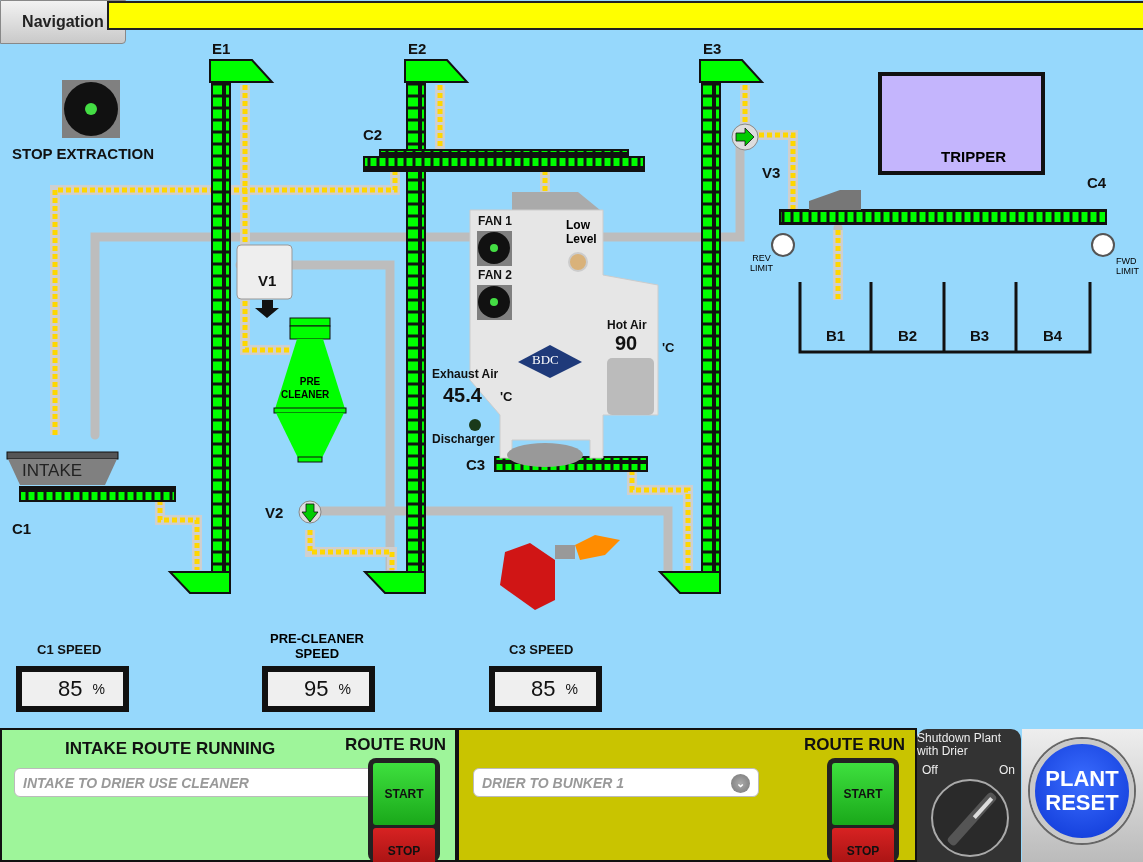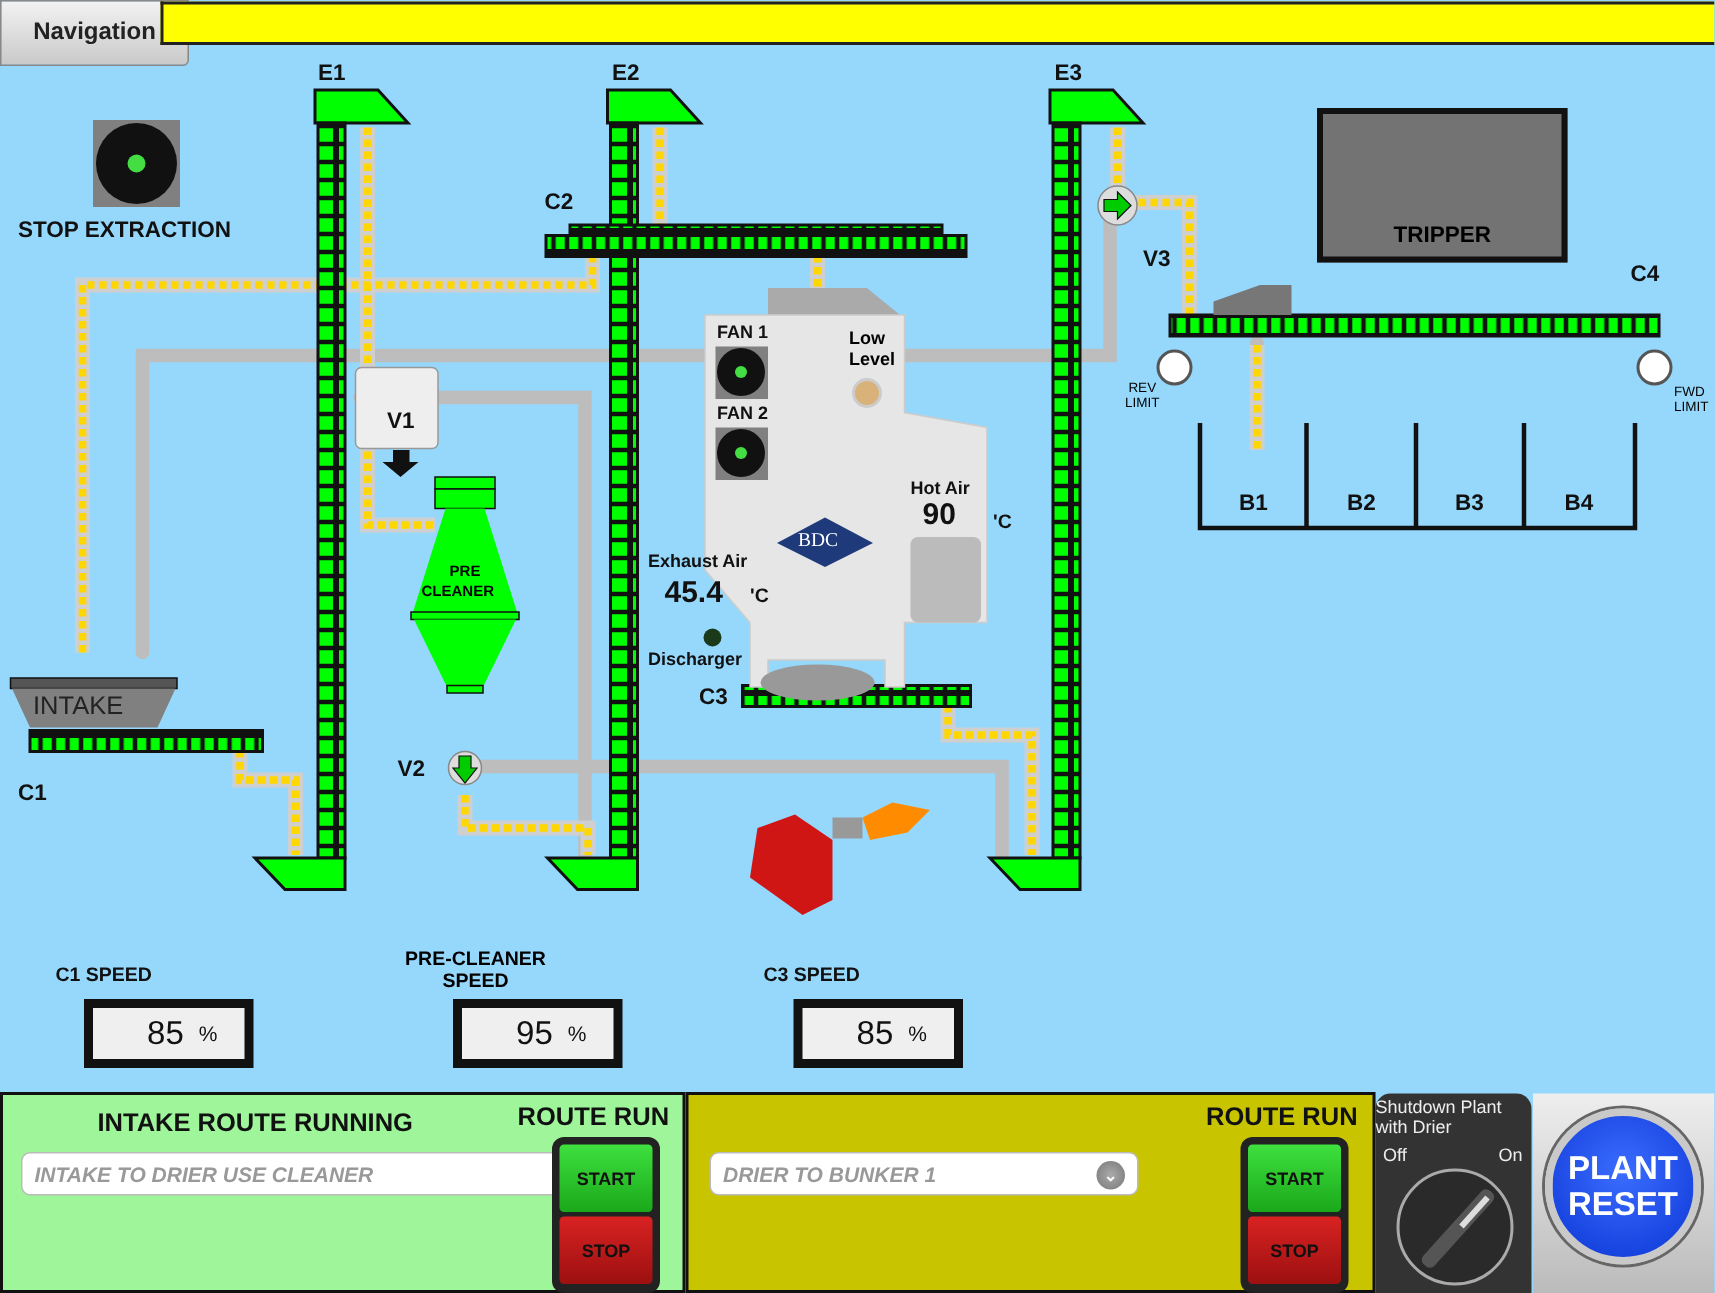--- a/index.html
+++ b/index.html
@@ -2,34 +2,34 @@
 <html><head>
 <meta charset="utf-8">
 <style>
   * { box-sizing: border-box; }
   body { margin:0; width:1143px; height:862px; overflow:hidden; background:#96d8fc; font-family:"Liberation Sans", sans-serif; position:relative; }
   .abs { position:absolute; }
   .lbl { position:absolute; font-weight:bold; color:#111; font-size:15px; white-space:nowrap; }
   .nav-btn { position:absolute; left:0; top:0; width:126px; height:44px; background:linear-gradient(#f2f2f2,#c9c9c9); border:1px solid #888; border-radius:0 0 4px 0; font-weight:bold; font-size:16px; color:#222; display:flex; align-items:center; justify-content:center; cursor:pointer; }
   .alarm-bar { position:absolute; left:107px; top:1px; width:1036px; height:29px; background:#ffff00; border-top:2px solid #222; border-bottom:2px solid #222; border-left:2px solid #222; }
   svg.plant { position:absolute; left:0; top:0; }
-  .speed-box { position:absolute; background:#111; padding:6px;margin-left:40px; }
+  .speed-box { position:absolute; background:#111; padding:6px; }
   .speed-inner { background:#efefef; width:100%; height:100%; display:flex; align-items:center; justify-content:flex-end; padding-right:18px; font-size:22px; color:#111; }
   .speed-inner .unit { font-size:14px; margin-left:10px; }
   .panel { position:absolute; top:728px; height:134px; border:2px solid #111; }
   .panel-title { position:absolute; font-weight:bold; font-size:17px; color:#111; white-space:nowrap; }
   .route-select { position:absolute; background:#fff; border:1px solid #bbb; border-radius:6px; height:29px; display:flex; align-items:center; padding-left:8px; font-style:italic; font-weight:bold; font-size:14px; color:#999; }
   .sel-arrow { position:absolute; right:8px; top:5px; width:19px; height:19px; border-radius:50%; background:radial-gradient(#aaa,#777); color:#fff; font-size:11px; display:flex; align-items:center; justify-content:center; font-style:normal; }
   .btn-frame { position:absolute; width:72px; height:104px; background:#222; border-radius:8px; padding:5px; }
-  .btn-start { width:62px; height:45px; background:linear-gradient(#3ee03e,#1aa81a); border-radius:3px; display:flex; align-items:center; justify-content:center; font-weight:bold; font-size:12px; color:#111; margin-bottom:3px; cursor:pointer; }
+  .btn-start { width:62px; height:62px; background:linear-gradient(#3ee03e,#1aa81a); border-radius:3px; display:flex; align-items:center; justify-content:center; font-weight:bold; font-size:12px; color:#111; margin-bottom:3px; cursor:pointer; }
   .btn-stop { width:62px; height:45px; background:linear-gradient(#d82222,#9d1010); border-radius:3px; display:flex; align-items:center; justify-content:center; font-weight:bold; font-size:12px; color:#111; cursor:pointer; }
   .shutdown { position:absolute; left:917px; top:729px; width:104px; height:133px; background:#333; border-radius:10px 10px 0 0; color:#eee; }
   .reset-area { position:absolute; left:1022px; top:729px; width:121px; height:133px; background:linear-gradient(#eee,#bbb); }
   .reset-btn { position:absolute; left:8px; top:10px; width:104px; height:104px; border-radius:50%; background:radial-gradient(circle at 50% 40%,#3b6dff,#0b35d4); border:5px solid #c9c9c9; box-shadow:0 0 0 2px #666; color:#fff; font-weight:bold; font-size:22px; line-height:24px; display:flex; flex-direction:column; align-items:center; justify-content:center; cursor:pointer; }
-  .tripper { position:absolute; left:878px; top:72px; width:167px; height:103px; background:#737373; border:4px solid #111; }
+  .tripper { position:absolute; left:878px; top:72px; width:167px; height:103px; background:#c4b5fd; border:4px solid #111;padding-left:12px; }
   .tripper span { position:absolute; bottom:6px; width:100%; text-align:center; font-weight:bold; font-size:15px; }
 </style>
 </head>
 <body>
 
 <div class="nav-btn">Navigation</div>
 <div class="alarm-bar"></div>
 
 <svg class="plant" width="1143" height="728">
   <defs>

